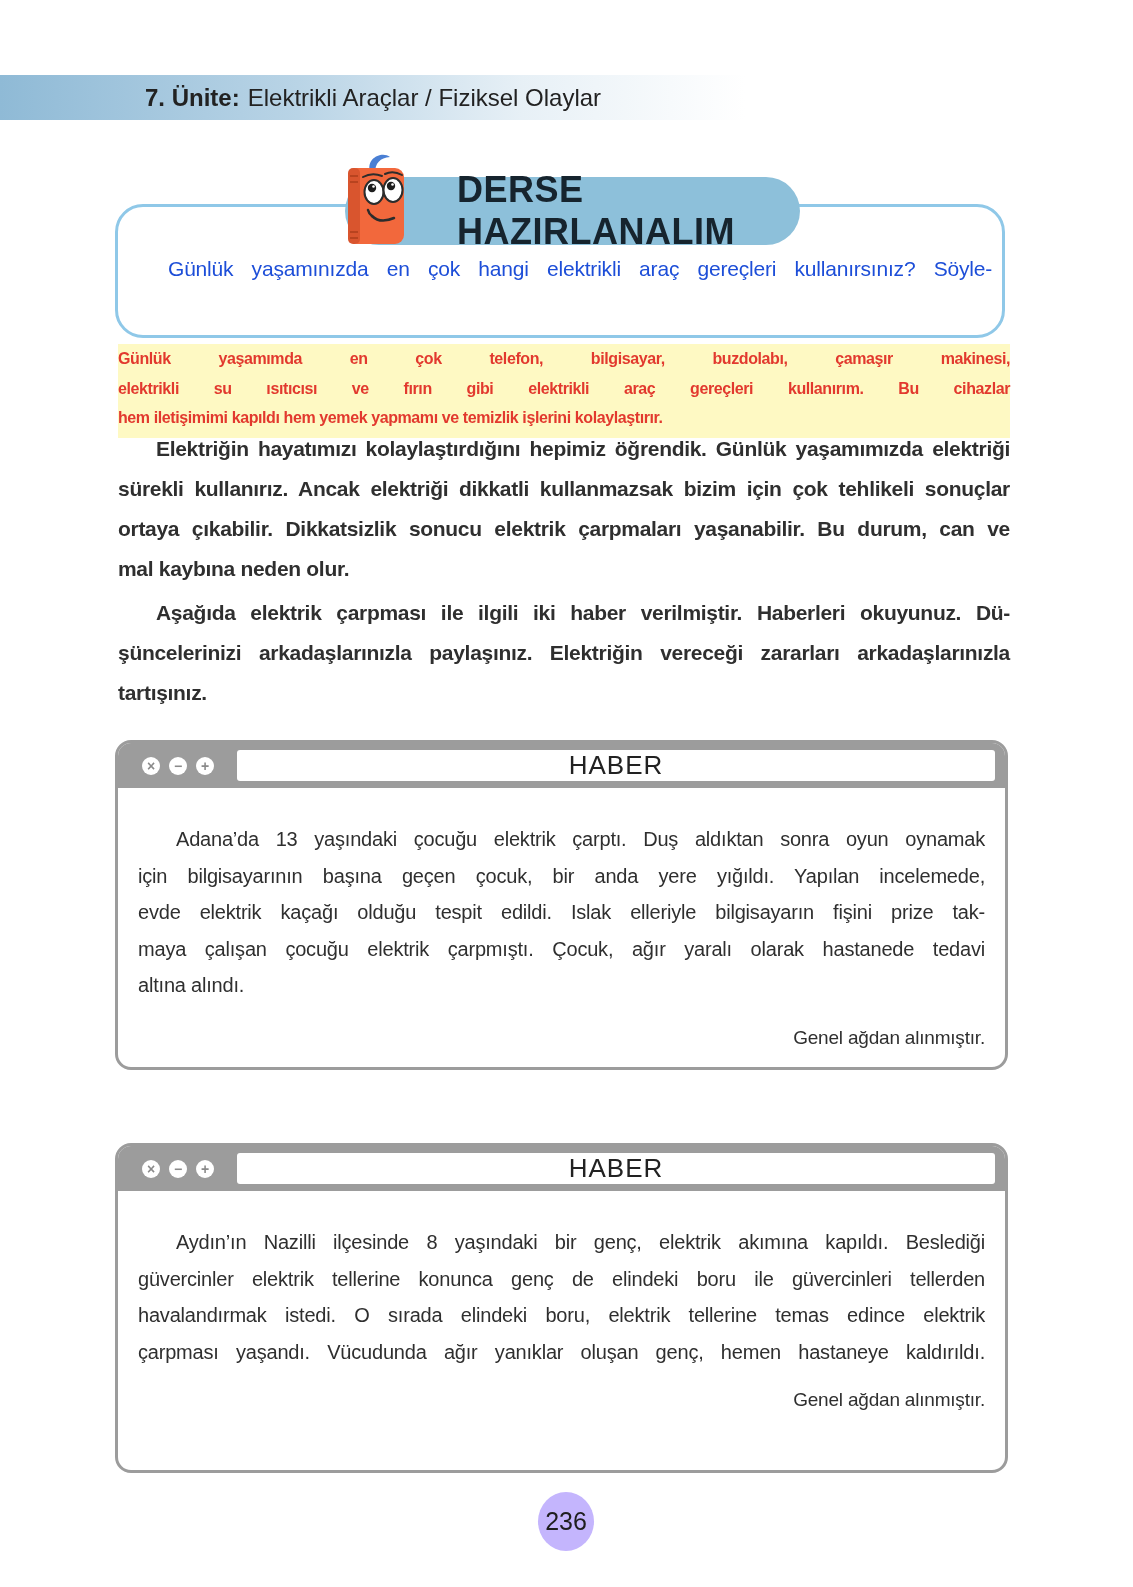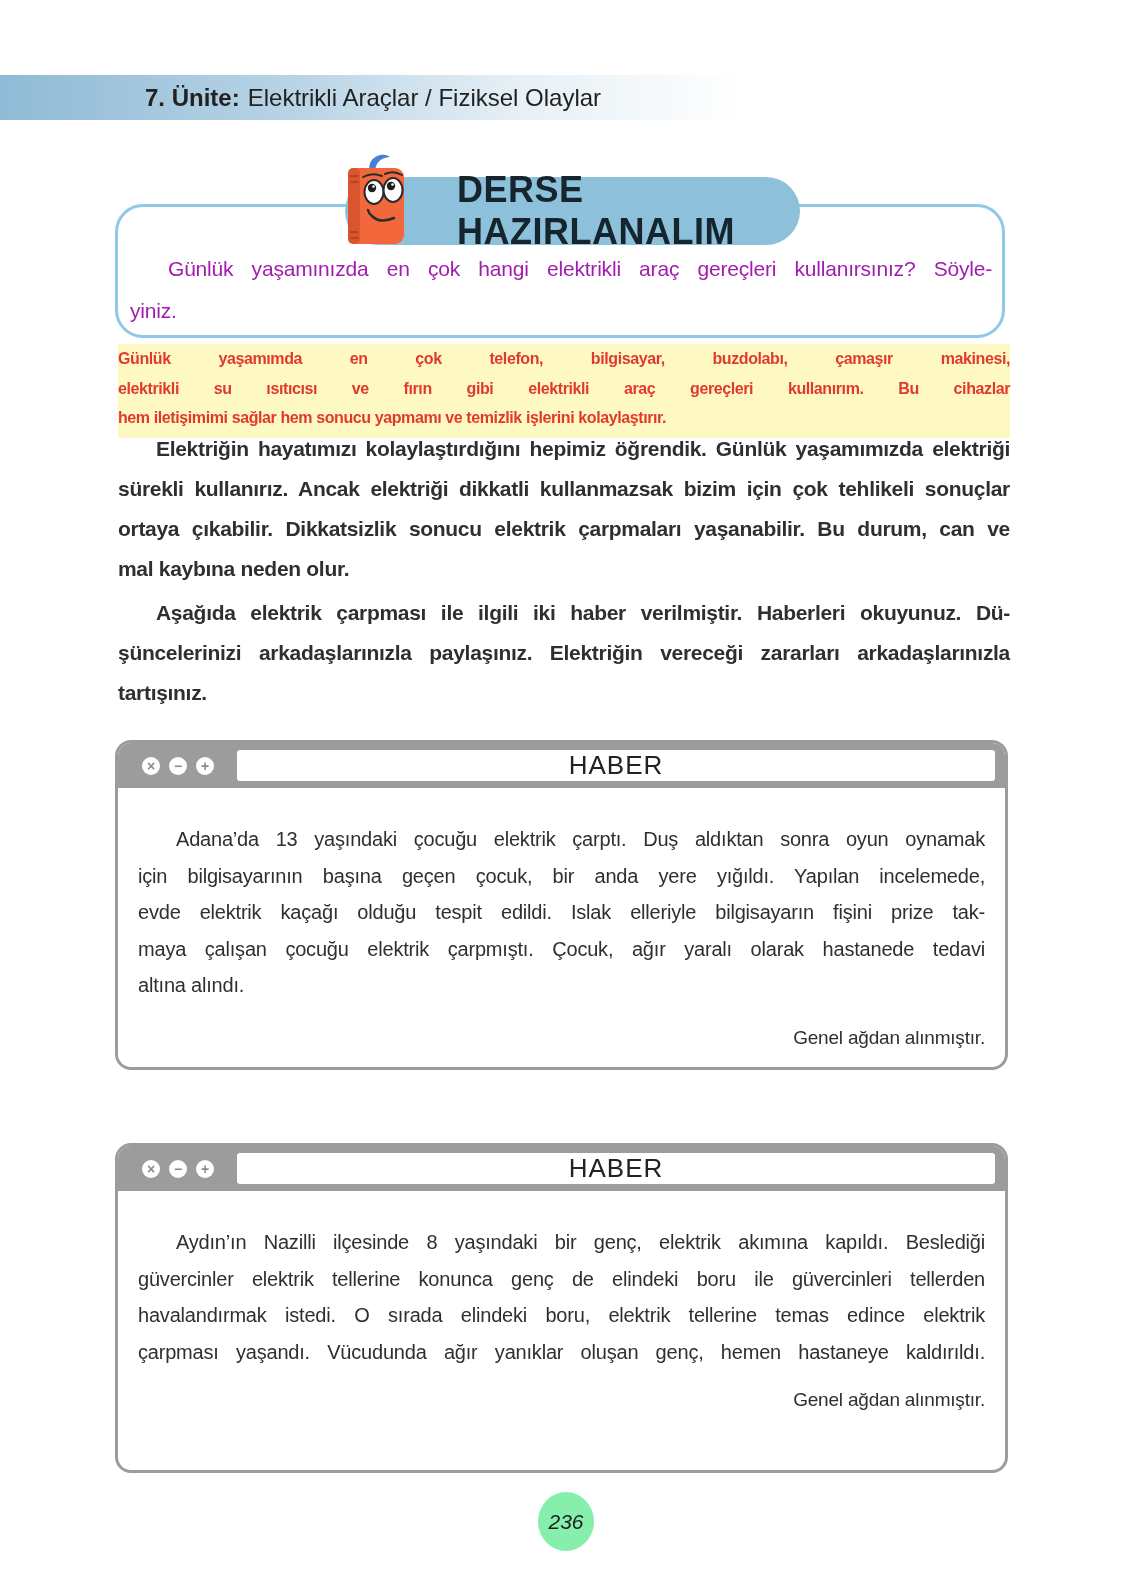--- a/index.html
+++ b/index.html
@@ -14,21 +14,21 @@
   .band-text .u-title{font-weight:400;margin-left:8px;}
 
   
   .qbox{position:absolute;left:115px;top:204px;width:890px;height:134px;background:#fff;
         border:3px solid #8fc8e8;border-radius:28px;z-index:1;box-sizing:border-box;}
   .pill{position:absolute;left:345px;top:177px;width:455px;height:68px;background:#8dc0da;
         border-radius:34px;z-index:2;display:flex;align-items:center;}
   .pill-title{padding-left:112px;font-size:36px;font-weight:600;letter-spacing:.5px;color:#16242e;}
   .mascot{position:absolute;left:336px;top:150px;width:84px;height:100px;z-index:3;}
   .qtext{position:absolute;left:130px;top:248px;width:862px;z-index:2;font-size:21px;line-height:42px;
-         letter-spacing:-.2px;color:#a21caf;}
+         letter-spacing:-.2px;color:#1d4ed8;}
   .jline{text-align:justify;text-align-last:justify;}
   .indent{text-indent:38px;}
 
   
   .answer{position:absolute;left:118px;top:344px;width:892px;background:#fef9c3;z-index:4;padding-bottom:5px;
           color:#e2392e;font-weight:700;font-size:16px;line-height:29.5px;letter-spacing:-.4px;}
 
   
   .para{position:absolute;left:118px;width:892px;font-size:21px;line-height:40px;letter-spacing:-.3px;color:#2f2f2f;z-index:3;font-weight:bold;}
   .para-intro{top:429px;}
@@ -45,22 +45,22 @@
           display:flex;align-items:center;justify-content:center;line-height:1;}
   .titlefield{flex:1;margin-left:23px;background:#ffffff;height:31px;border-radius:3px;
               display:flex;align-items:center;justify-content:center;}
   .titlefield span{font-size:26px;letter-spacing:1px;color:#222;font-weight:500;}
   .newsbody{padding:33px 20px 0 20px;font-size:20px;line-height:36.5px;letter-spacing:-.2px;color:#2f2f2f;}
   .source{text-align:right;font-size:19px;margin-top:16px;color:#2f2f2f;}
   .newsbox2 .source{margin-top:12px;}
 
   
   .pagenum{position:absolute;left:538px;top:1492px;width:56px;height:59px;border-radius:50%;
-           background:#86efac;display:flex;align-items:center;justify-content:center;
-           font-size:21px;color:#1e1e1e;font-style:italic;}
+           background:#c4b5fd;display:flex;align-items:center;justify-content:center;
+           font-size:25px;color:#1e1e1e;}
 </style>
 </head>
 <body>
 
 <div class="page">
 
   <div class="band">
     <div class="band-text">
       <span class="u-label">7. Ünite:</span><span class="u-title">Elektrikli Araçlar / Fiziksel Olaylar</span>
     </div>
@@ -88,27 +88,26 @@
     <circle cx="37.5" cy="36.5" r="1.3" fill="#ffffff"></circle>
     <circle cx="56.5" cy="34.5" r="1.3" fill="#ffffff"></circle>
     <path d="M27 27 Q36 22 46 26" fill="none" stroke="#2c2c2c" stroke-width="2" stroke-linecap="round"></path>
     <path d="M49 24 Q57 20 66 25" fill="none" stroke="#2c2c2c" stroke-width="2" stroke-linecap="round"></path>
     <path d="M36 66 Q44 74 58 68" fill="none" stroke="#2c2c2c" stroke-width="2.5" stroke-linecap="round"></path>
     <path d="M36 66 Q33 64 32 60" fill="none" stroke="#2c2c2c" stroke-width="2.5" stroke-linecap="round"></path>
   </svg>
 
   <div class="qtext">
     <div class="jline indent">Günlük yaşamınızda en çok hangi elektrikli araç gereçleri kullanırsınız? Söyle-</div>
-    <div>yiniz.</div>
   </div>
 
   <div class="answer">
     <div class="jline">Günlük yaşamımda en çok telefon, bilgisayar, buzdolabı, çamaşır makinesi,</div>
     <div class="jline">elektrikli su ısıtıcısı ve fırın gibi elektrikli araç gereçleri kullanırım. Bu cihazlar</div>
-    <div>hem iletişimimi sağlar hem sonucu yapmamı ve temizlik işlerini kolaylaştırır.</div>
+    <div>hem iletişimimi kapıldı hem yemek yapmamı ve temizlik işlerini kolaylaştırır.</div>
   </div>
 
   <div class="para para-intro">
     <div class="jline indent">Elektriğin hayatımızı kolaylaştırdığını hepimiz öğrendik. Günlük yaşamımızda elektriği</div>
     <div class="jline">sürekli kullanırız. Ancak elektriği dikkatli kullanmazsak bizim için çok tehlikeli sonuçlar</div>
     <div class="jline">ortaya çıkabilir. Dikkatsizlik sonucu elektrik çarpmaları yaşanabilir. Bu durum, can ve</div>
     <div>mal kaybına neden olur.</div>
   </div>
 
   <div class="para para-instr">

